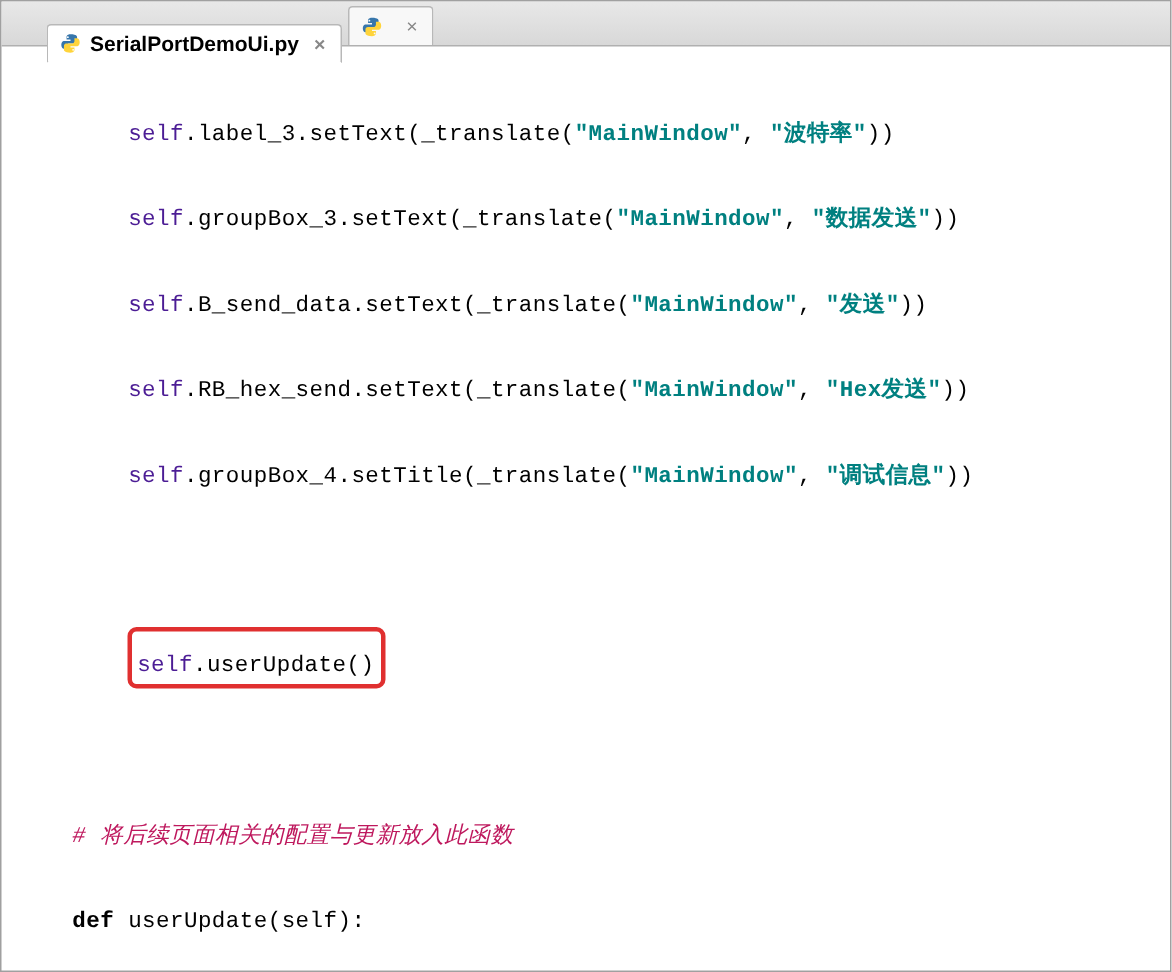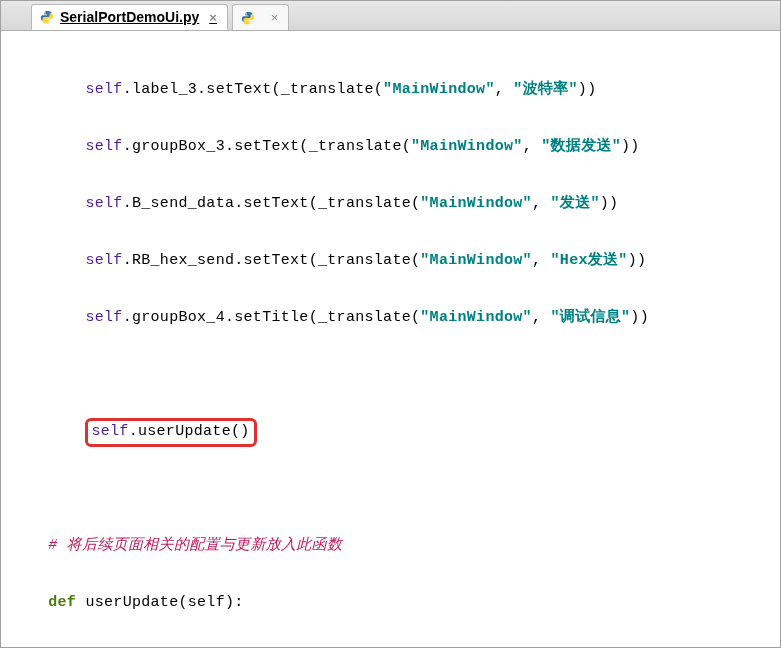--- a/index.html
+++ b/index.html
@@ -33,22 +33,21 @@
     color: #333;
     height: 26px;
     border-radius: 3px 3px 0 0;
   }
   .tab.active {
     background: #fff;
     font-weight: bold;
     color: #000;
     border-bottom: 1px solid #fff;
     position: relative;
-    top: 0;
-    text-decoration: underline;
+    top: 12px;
   }
   .tab .py-icon {
     width: 14px;
     height: 14px;
     margin-right: 6px;
     display: inline-block;
   }
   .tab .close {
     margin-left: 10px;
     color: #888;
@@ -58,28 +57,28 @@
   .editor {
     padding: 16px 10px 10px 10px;
     line-height: 1.9;
     white-space: pre;
     font-size: 15px;
     color: #000;
     letter-spacing: 0.3px;
   }
   .editor .line { display: block; min-height: 1.9em; }
   .kw-self { color: #4c1d95; }
-  .kw-blue { color: #4d7c0f; font-weight: bold; }
+  .kw-blue { color: #000000; font-weight: bold; }
   .str-green { color: #008080; font-weight: bold; }
   .comment { color: #be185d; font-style: italic; }
   .redbox {
     display: inline-block;
     border: 3px solid #e03030;
     border-radius: 6px;
-    padding: 0 4px 2px 3px;
+    padding: 12px 4px 2px 3px;
     line-height: 1.4;
   }
 </style>
 </head>
 <body>
 
 <div class="tab-bar">
   <div class="tab active">
     <span class="py-icon">
       <svg viewBox="0 0 16 16">

